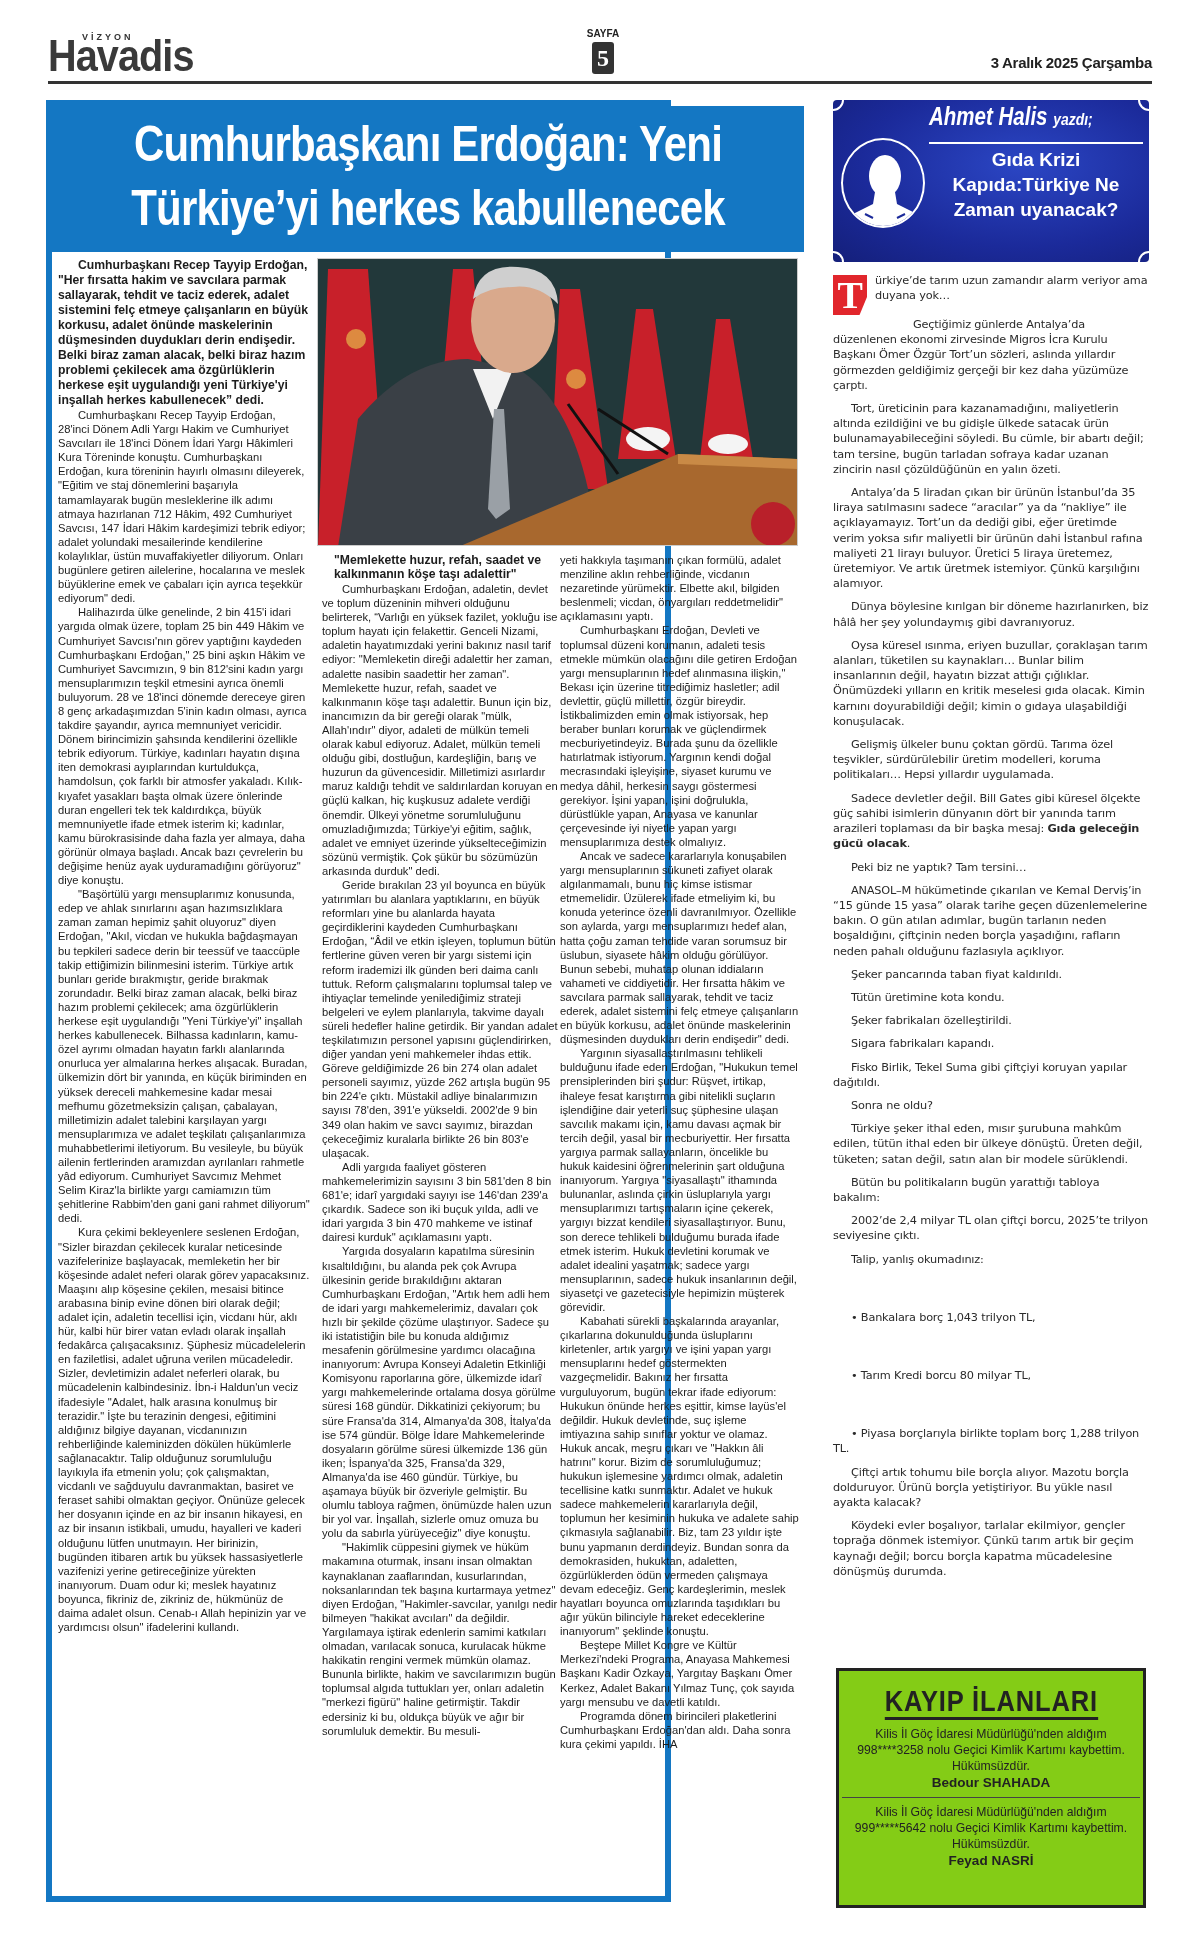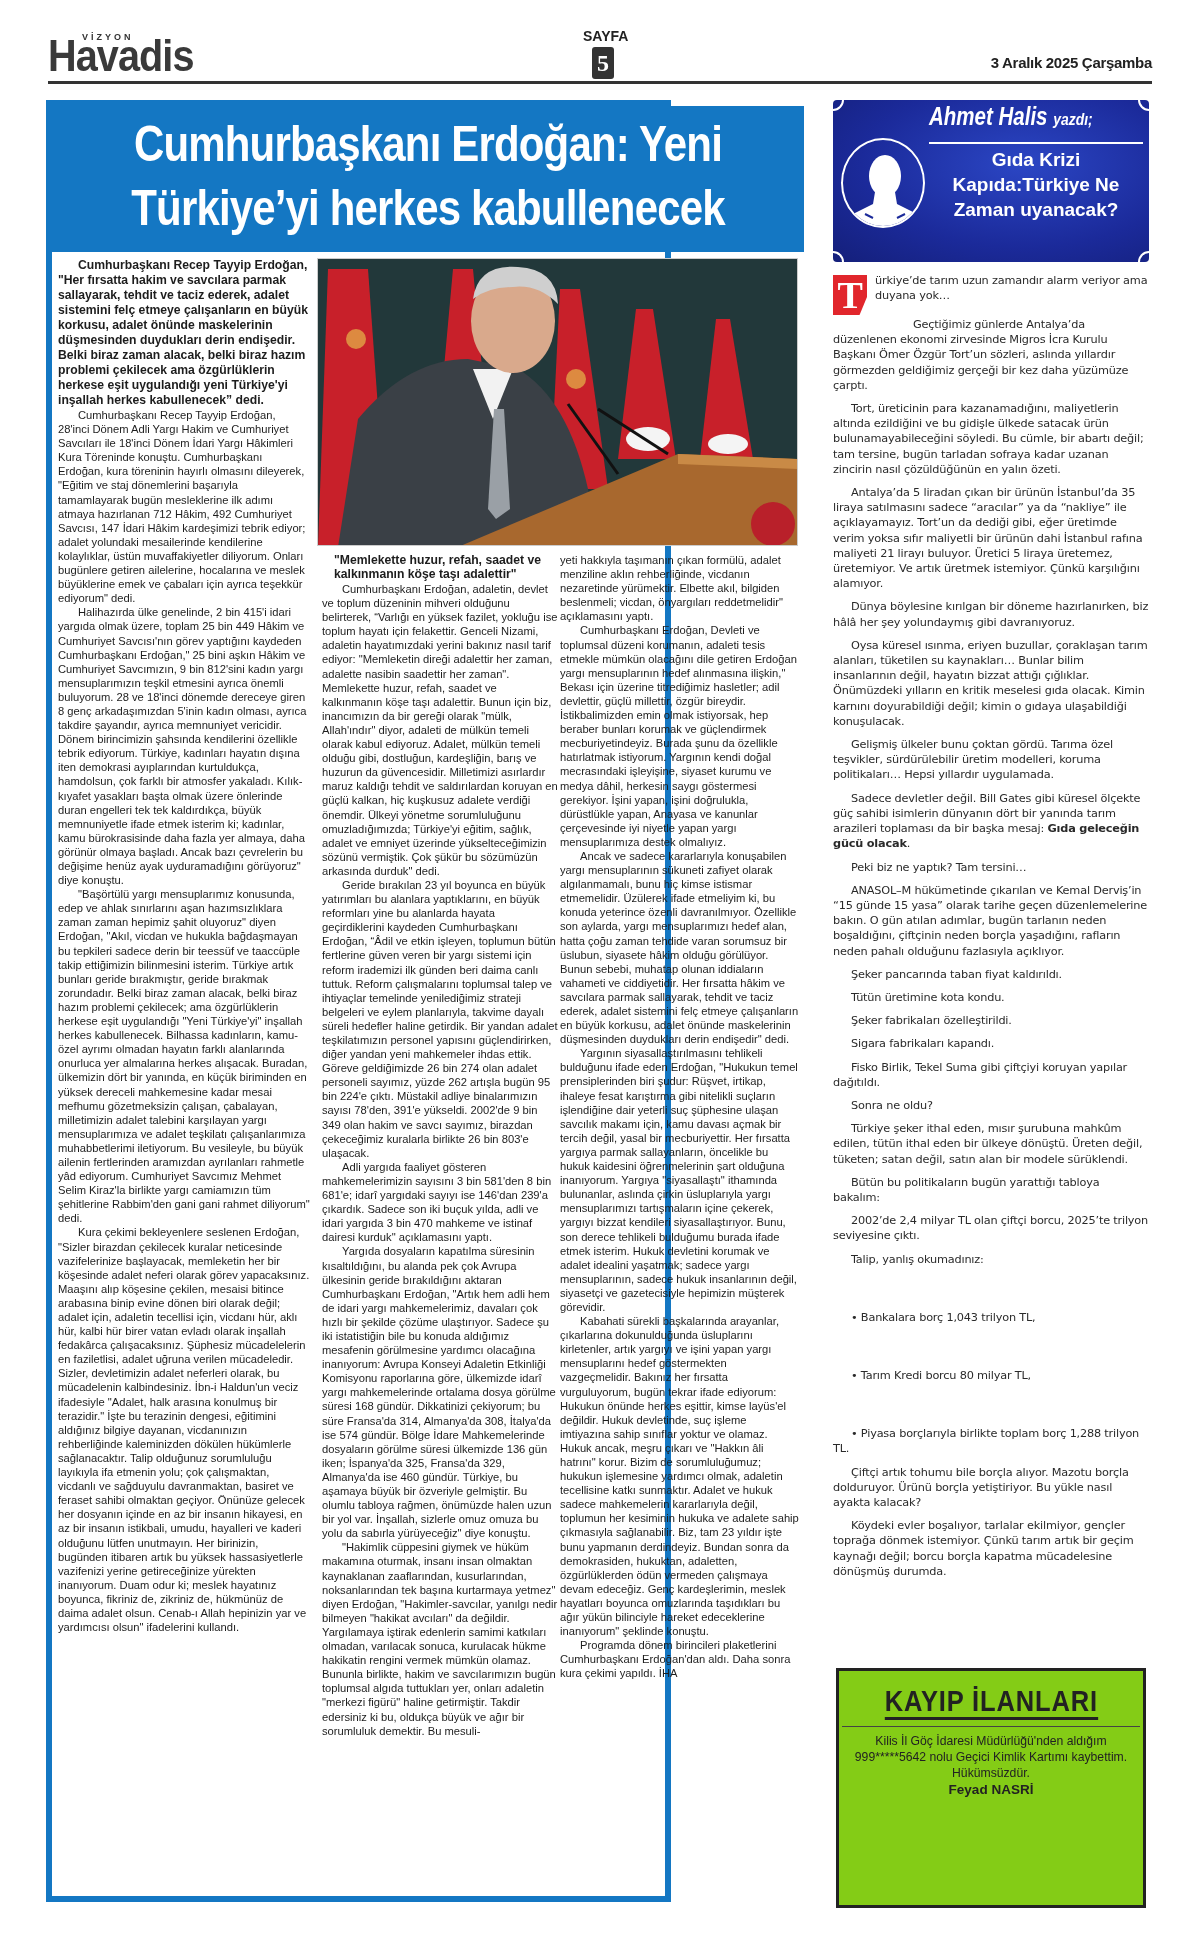--- a/index.html
+++ b/index.html
@@ -5,21 +5,21 @@
   * { box-sizing: border-box; margin: 0; padding: 0; }
   html, body { width: 1200px; height: 1938px; background: #ffffff; overflow: hidden; }
   body { position: relative; font-family: "Liberation Sans", sans-serif; color: #1a1a1a; }
 
   
   .masthead { position: absolute; left: 48px; top: 26px; width: 1104px; height: 56px; }
   .logo { position: absolute; left: 0; top: 0; }
   .logo-small { position: absolute; left: 34px; top: 6px; font-size: 9px; letter-spacing: 3px; color: #333; font-weight: bold; }
   .logo-big { position: absolute; left: 0; top: 8px; font-size: 44px; font-weight: bold; color: #3a3a3a; letter-spacing: -1px; transform: scaleX(0.9); transform-origin: left; font-family: "Liberation Sans", sans-serif; line-height: 1; }
   .page-num-wrap { position: absolute; left: 535px; top: 2px; width: 40px; text-align: center; }
-  .page-label { font-size: 14px; font-weight: bold; color: #222; display: block; }
+  .page-label { font-size: 10px; font-weight: bold; color: #222; display: block; }
   .page-num { display: inline-block; margin-top: 3px; width: 22px; height: 32px; background: #333; color: #fff; font-weight: bold; font-size: 24px; line-height: 32px; border-radius: 3px; font-family: "Liberation Serif", serif; }
   .date { position: absolute; right: 0; top: 28px; font-size: 15px; font-weight: bold; color: #222; letter-spacing: -0.3px; }
   .rule { position: absolute; left: 48px; top: 81px; width: 1104px; height: 3px; background: #333; }
 
   
   .article { position: absolute; left: 46px; top: 100px; width: 625px; height: 1802px; border: 6px solid #1477c3; background: #fff; }
   .headline-band { position: absolute; left: 0; top: 0; width: 752px; height: 146px; background: #1477c3; }
   .headline { position: absolute; left: 0; top: 6px; width: 752px; text-align: center; color: #fff; font-weight: bold; font-size: 50px; line-height: 64px; letter-spacing: -1px; transform: scaleX(0.84); transform-origin: center top; font-family: "Liberation Sans", sans-serif; }
 
   .col { position: absolute; font-size: 11.2px; line-height: 14.1px; text-align: left; color: #1d1d1d; }
@@ -130,20 +130,21 @@
     <p>Yargıda dosyaların kapatılma süresinin kısaltıldığını, bu alanda pek çok Avrupa ülkesinin geride bırakıldığını aktaran Cumhurbaşkanı Erdoğan, "Artık hem adli hem de idari yargı mahkemelerimiz, davaları çok hızlı bir şekilde çözüme ulaştırıyor. Sadece şu iki istatistiğin bile bu konuda aldığımız mesafenin görülmesine yardımcı olacağına inanıyorum: Avrupa Konseyi Adaletin Etkinliği Komisyonu raporlarına göre, ülkemizde idarî yargı mahkemelerinde ortalama dosya görülme süresi 168 gündür. Dikkatinizi çekiyorum; bu süre Fransa'da 314, Almanya'da 308, İtalya'da ise 574 gündür. Bölge İdare Mahkemelerinde dosyaların görülme süresi ülkemizde 136 gün iken; İspanya'da 325, Fransa'da 329, Almanya'da ise 460 gündür. Türkiye, bu aşamaya büyük bir özveriyle gelmiştir. Bu olumlu tabloya rağmen, önümüzde halen uzun bir yol var. İnşallah, sizlerle omuz omuza bu yolu da sabırla yürüyeceğiz" diye konuştu.</p>
     <p>"Hakimlik cüppesini giymek ve hüküm makamına oturmak, insanı insan olmaktan kaynaklanan zaaflarından, kusurlarından, noksanlarından tek başına kurtarmaya yetmez" diyen Erdoğan, "Hakimler-savcılar, yanılgı nedir bilmeyen "hakikat avcıları" da değildir. Yargılamaya iştirak edenlerin samimi katkıları olmadan, varılacak sonuca, kurulacak hükme hakikatin rengini vermek mümkün olamaz. Bununla birlikte, hakim ve savcılarımızın bugün toplumsal algıda tuttukları yer, onları adaletin "merkezi figürü" haline getirmiştir. Takdir edersiniz ki bu, oldukça büyük ve ağır bir sorumluluk demektir. Bu mesuli-</p>
   </div>
 
   <div class="col col-3">
     <p style="text-indent:0">yeti hakkıyla taşımanın çıkan formülü, adalet menziline aklın rehberliğinde, vicdanın nezaretinde yürümektir. Elbette akıl, bilgiden beslenmeli; vicdan, önyargıları reddetmelidir" açıklamasını yaptı.</p>
     <p>Cumhurbaşkanı Erdoğan, Devleti ve toplumsal düzeni korumanın, adaleti tesis etmekle mümkün olacağını dile getiren Erdoğan yargı mensuplarının hedef alınmasına ilişkin," Bekası için üzerine titrediğimiz hasletler; adil devlettir, güçlü millettir, özgür bireydir. İstikbalimizden emin olmak istiyorsak, hep beraber bunları korumak ve güçlendirmek mecburiyetindeyiz. Burada şunu da özellikle hatırlatmak istiyorum. Yargının kendi doğal mecrasındaki işleyişine, siyaset kurumu ve medya dâhil, herkesin saygı göstermesi gerekiyor. İşini yapan, işini doğrulukla, dürüstlükle yapan, Anayasa ve kanunlar çerçevesinde iyi niyetle yapan yargı mensuplarımıza destek olmalıyız.</p>
     <p>Ancak ve sadece kararlarıyla konuşabilen yargı mensuplarının sükuneti zafiyet olarak algılanmamalı, bunu hiç kimse istismar etmemelidir. Üzülerek ifade etmeliyim ki, bu konuda yeterince özenli davranılmıyor. Özellikle son aylarda, yargı mensuplarımızı hedef alan, hatta çoğu zaman tehdide varan sorumsuz bir üslubun, siyasete hâkim olduğu görülüyor. Bunun sebebi, muhatap olunan iddiaların vahameti ve ciddiyetidir. Her fırsatta hâkim ve savcılara parmak sallayarak, tehdit ve taciz ederek, adalet sistemini felç etmeye çalışanların en büyük korkusu, adalet önünde maskelerinin düşmesinden duydukları derin endişedir" dedi.</p>
     <p>Yargının siyasallaştırılmasını tehlikeli bulduğunu ifade eden Erdoğan, "Hukukun temel prensiplerinden biri şudur: Rüşvet, irtikap, ihaleye fesat karıştırma gibi nitelikli suçların işlendiğine dair yeterli suç şüphesine ulaşan savcılık makamı için, kamu davası açmak bir tercih değil, yasal bir mecburiyettir. Her fırsatta yargıya parmak sallayanların, öncelikle bu hukuk kaidesini öğrenmelerinin şart olduğuna inanıyorum. Yargıya "siyasallaştı" ithamında bulunanlar, aslında çirkin üsluplarıyla yargı mensuplarımızı tartışmaların içine çekerek, yargıyı bizzat kendileri siyasallaştırıyor. Bunu, son derece tehlikeli bulduğumu burada ifade etmek isterim. Hukuk devletini korumak ve adalet idealini yaşatmak; sadece yargı mensuplarının, sadece hukuk insanlarının değil, siyasetçi ve gazetecisiyle hepimizin müşterek görevidir.</p>
     <p>Kabahati sürekli başkalarında arayanlar, çıkarlarına dokunulduğunda üsluplarını kirletenler, artık yargıyı ve işini yapan yargı mensuplarını hedef göstermekten vazgeçmelidir. Bakınız her fırsatta vurguluyorum, bugün tekrar ifade ediyorum: Hukukun önünde herkes eşittir, kimse layüs'el değildir. Hukuk devletinde, suç işleme imtiyazına sahip sınıflar yoktur ve olamaz. Hukuk ancak, meşru çıkarı ve "Hakkın âli hatrını" korur. Bizim de sorumluluğumuz; hukukun işlemesine yardımcı olmak, adaletin tecellisine katkı sunmaktır. Adalet ve hukuk sadece mahkemelerin kararlarıyla değil, toplumun her kesiminin hukuka ve adalete sahip çıkmasıyla sağlanabilir. Biz, tam 23 yıldır işte bunu yapmanın derdindeyiz. Bundan sonra da demokrasiden, hukuktan, adaletten, özgürlüklerden ödün vermeden çalışmaya devam edeceğiz. Genç kardeşlerimin, meslek hayatları boyunca omuzlarında taşıdıkları bu ağır yükün bilinciyle hareket edeceklerine inanıyorum" şeklinde konuştu.</p>
+    <p>Beştepe Millet Kongre ve Kültür Merkezi'ndeki Programa, Anayasa Mahkemesi Başkanı Kadir Özkaya, Yargıtay Başkanı Ömer Kerkez, Adalet Bakanı Yılmaz Tunç, çok sayıda yargı mensubu ve davetli katıldı.</p>
     <p>Programda dönem birincileri plaketlerini Cumhurbaşkanı Erdoğan'dan aldı. Daha sonra kura çekimi yapıldı. İHA</p>
   </div>
 </article>
 
 <section class="author-box">
   <span class="corner" style="left:-11px; top:-11px;"></span>
   <span class="corner" style="right:-11px; top:-11px;"></span>
   <span class="corner" style="left:-11px; bottom:-11px;"></span>
   <span class="corner" style="right:-11px; bottom:-11px;"></span>
   <div class="avatar-ring">
@@ -188,18 +189,22 @@
   <p>Talip, yanlış okumadınız:</p>
   <p class="bullet">• Bankalara borç 1,043 trilyon TL,</p>
   <p class="bullet">• Tarım Kredi borcu 80 milyar TL,</p>
   <p class="bullet">• Piyasa borçlarıyla birlikte toplam borç 1,288 trilyon TL.</p>
   <p>Çiftçi artık tohumu bile borçla alıyor. Mazotu borçla dolduruyor. Ürünü borçla yetiştiriyor. Bu yükle nasıl ayakta kalacak?</p>
   <p>Köydeki evler boşalıyor, tarlalar ekilmiyor, gençler toprağa dönmek istemiyor. Çünkü tarım artık bir geçim kaynağı değil; borcu borçla kapatma mücadelesine dönüşmüş durumda.</p>
 </section>
 
 <section class="classified">
   <div class="classified-title">KAYIP İLANLARI</div>
+  <div class="notice notice-1">
+    <div>Kilis İl Göç İdaresi Müdürlüğü'nden aldığım 998****3258 nolu Geçici Kimlik Kartımı kaybettim. Hükümsüzdür.</div>
+    <div class="notice-name">Bedour SHAHADA</div>
+  </div>
   <div class="notice-sep"></div>
   <div class="notice">
     <div>Kilis İl Göç İdaresi Müdürlüğü'nden aldığım 999*****5642  nolu Geçici Kimlik Kartımı kaybettim. Hükümsüzdür.</div>
     <div class="notice-name">Feyad NASRİ</div>
   </div>
 </section>
 
 </body></html>

